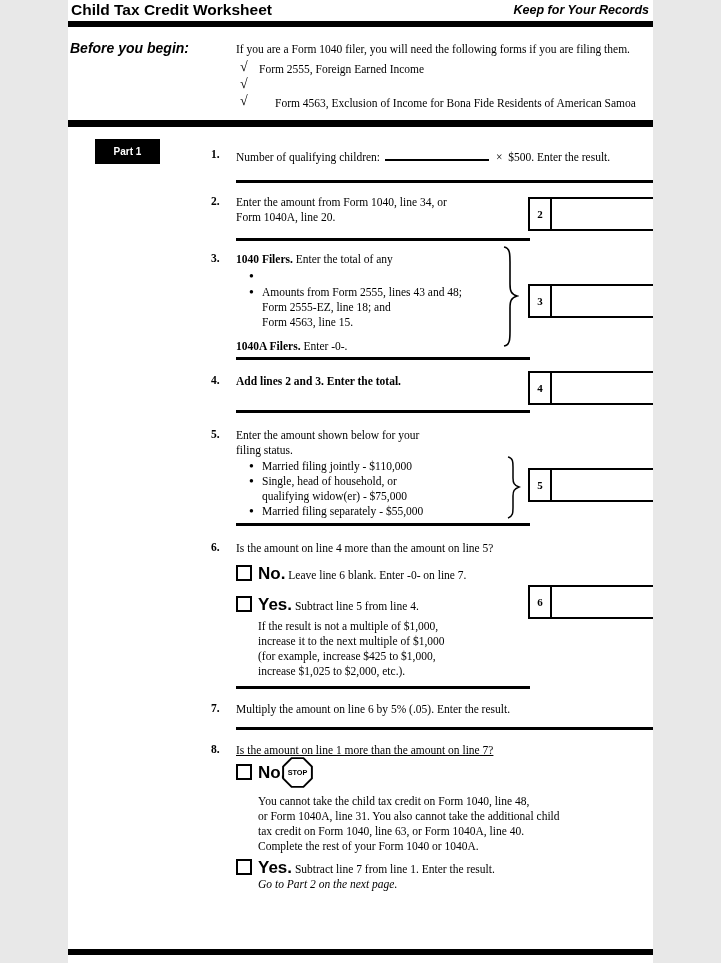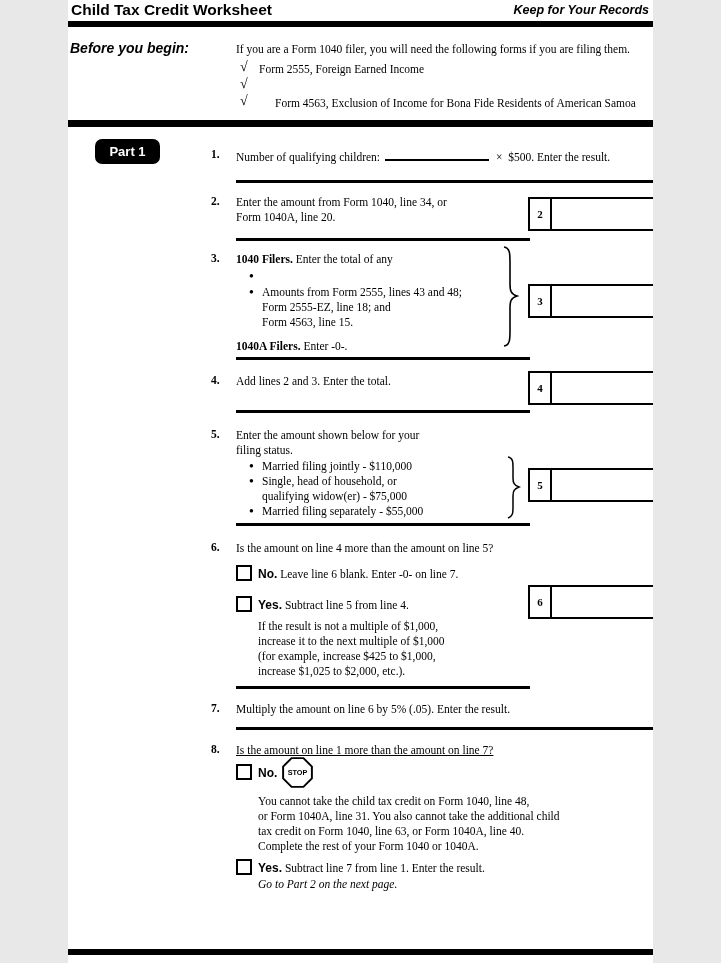--- a/index.html
+++ b/index.html
@@ -14,29 +14,29 @@
   .lnum{position:absolute;left:143px;font-weight:bold;white-space:nowrap;}
   .entrybox{position:absolute;height:30px;border:2px solid #000;display:flex;background:#fff;}
   .ebnum{width:20px;border-right:2px solid #000;display:flex;align-items:center;
          justify-content:center;font-weight:bold;font-size:11px;}
   .ebfield{flex:1;}
   .cb{position:absolute;width:12px;height:12px;border:2px solid #000;background:#fff;}
   .blank{display:inline-block;width:104px;height:11px;border-bottom:2px solid #000;
          margin:0 7px 0 5px;vertical-align:baseline;}
   .bullet{position:absolute;font-size:8px;}
   .part1{position:absolute;left:27px;top:139px;width:65px;height:25px;background:#000;
-         color:#fff;text-align:center;line-height:25px;font-size:13px;font-weight:bold;
-         font-family:"Liberation Sans",sans-serif;border-radius:7px;}
+         color:#fff;text-align:center;line-height:25px;font-size:10px;font-weight:bold;
+         font-family:"Liberation Sans",sans-serif;}
   .title{position:absolute;left:3px;top:1px;font-size:15.5px;font-weight:bold;
          font-family:"Liberation Sans",sans-serif;}
   .keep{position:absolute;right:4px;top:3px;font-size:12.5px;font-weight:bold;font-style:italic;
         font-family:"Liberation Sans",sans-serif;}
   .byb{position:absolute;left:2px;top:40px;font-size:14px;font-weight:bold;font-style:italic;
        font-family:"Liberation Sans",sans-serif;}
-  .yn{font-family:"Liberation Sans",sans-serif;font-weight:bold;font-size:12px;}
+  .yn{font-family:"Liberation Sans",sans-serif;font-weight:bold;font-size:17px;}
 </style>
 </head>
 <body>
 
 <div id="page">
 
   <div class="title">Child Tax Credit Worksheet</div>
   <div class="keep">Keep for Your Records</div>
   <div class="bar" style="top:21px;height:6px;"></div>
 
@@ -89,21 +89,21 @@
   <svg class="abs" style="left:433px;top:246px;" width="18" height="101" viewBox="0 0 18 101">
     <path d="M3,1 C9,2 9,8 9,16 L9,38 C9,45 10,48 16,50 C10,52 9,55 9,62 L9,85 C9,93 9,99 3,100" fill="none" stroke="#000" stroke-width="1.6"></path>
   </svg>
   <div class="entrybox" style="left:460px;top:284px;width:128px;">
     <span class="ebnum">3</span>
     <span class="ebfield"></span>
   </div>
   <div class="hr" style="left:168px;top:357px;width:294px;"></div>
 
   <div class="lnum" style="top:374px;">4.</div>
-  <div class="t" style="left:168px;top:374px;">Add lines 2 and 3. Enter the total.</div>
+  <div class="t" style="left:168px;top:374px;font-weight:bold;">Add lines 2 and 3. Enter the total.</div>
   <div class="entrybox" style="left:460px;top:371px;width:128px;">
     <span class="ebnum">4</span>
     <span class="ebfield"></span>
   </div>
   <div class="hr" style="left:168px;top:410px;width:294px;"></div>
 
   <div class="lnum" style="top:428px;">5.</div>
   <div class="t" style="left:168px;top:428px;">Enter the amount shown below for your</div>
   <div class="t" style="left:168px;top:443px;">filing status.</div>
   <div class="bullet" style="left:181px;top:461px;">●</div>

